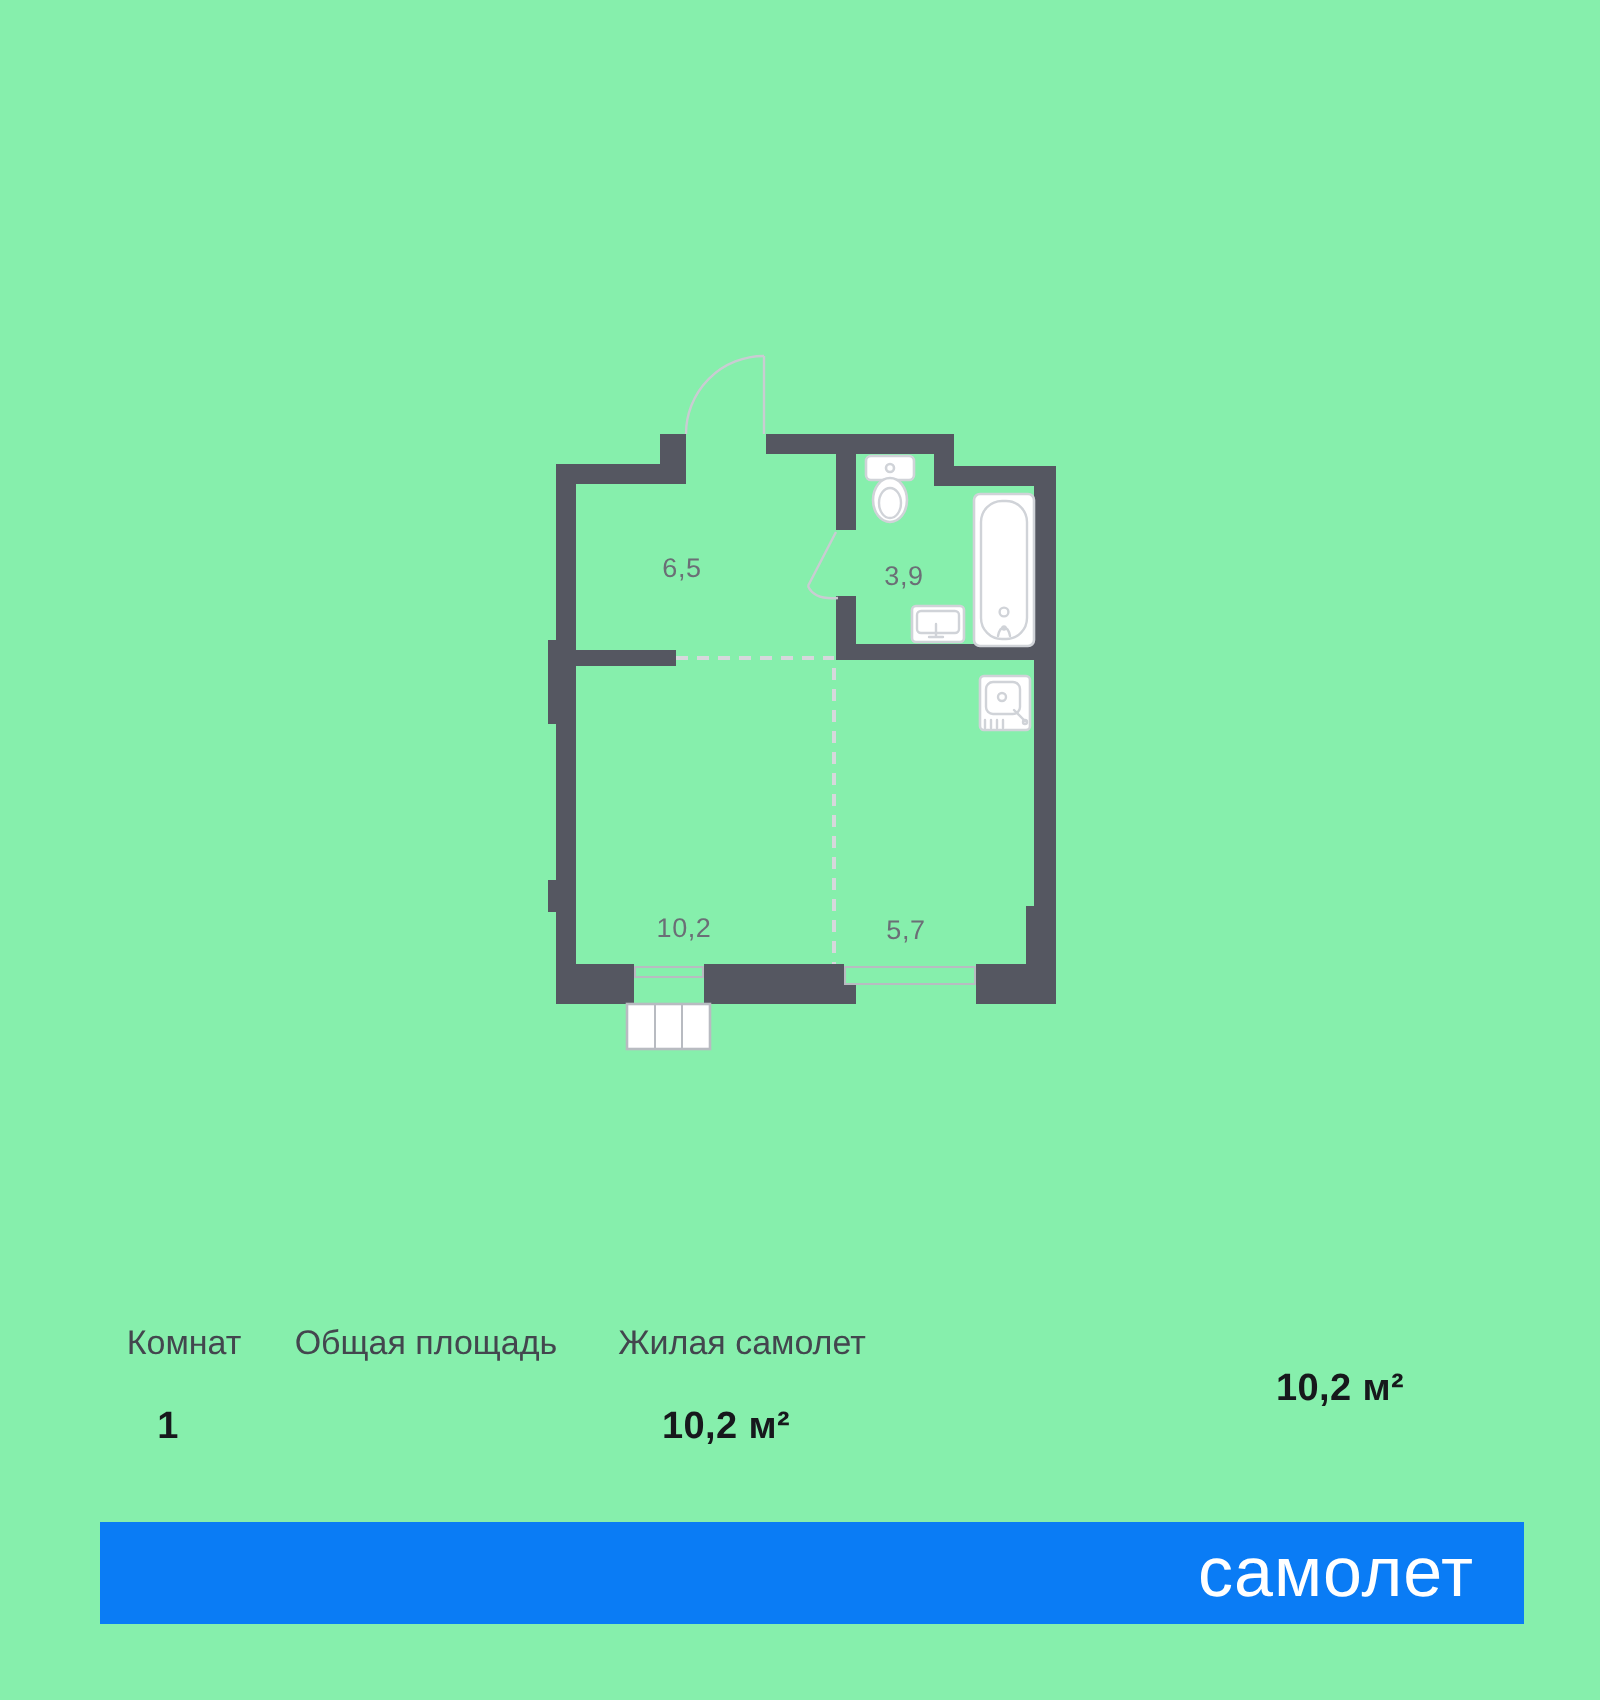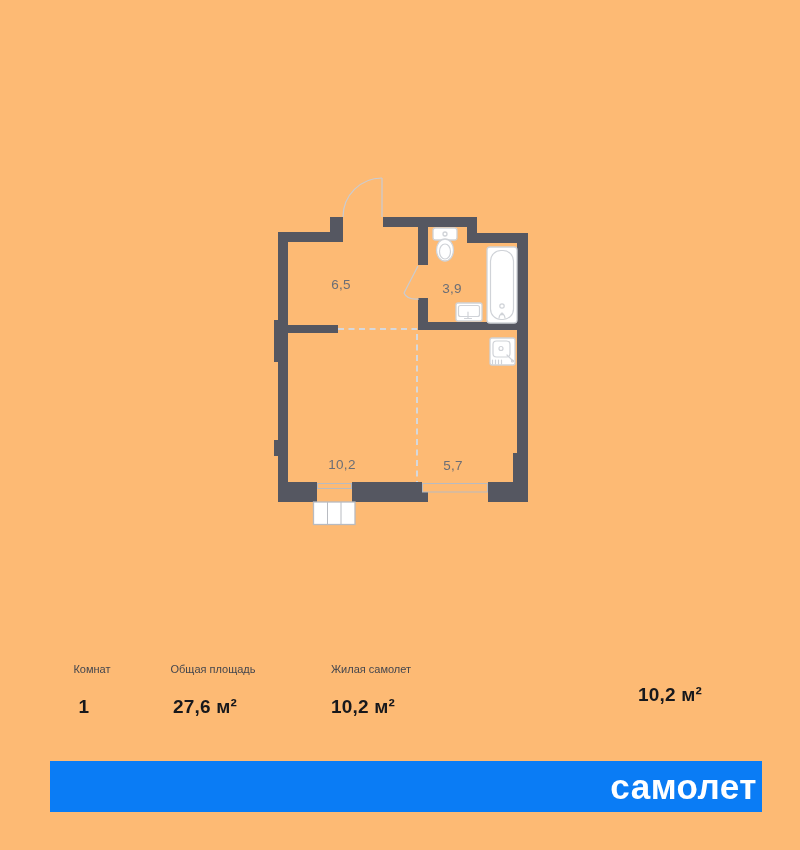--- a/index.html
+++ b/index.html
@@ -8,41 +8,41 @@
     --winline:#b8bbc1;
     --dash:#d6d8dc;
     --arc:#c9ccd2;
     --label:#6b6e76;
     --hdr:#43464e;
     --val:#17181c;
     --brand-blue:#0a7cf5;
     --logo:#ffffff;
   }
   html,body{margin:0;padding:0;background:#fff;}
-  .page{position:relative;width:800px;height:850px;background:#fdba74;overflow:hidden;
+  .page{position:relative;width:800px;height:850px;background:#86efac;overflow:hidden;
         font-family:"Liberation Sans","DejaVu Sans",sans-serif;}
   .plan-svg{position:absolute;left:0;top:0;}
   .wall{fill:var(--wall);stroke:none;}
   .fixture{fill:#ffffff;stroke:var(--fixture);stroke-width:1.3;}
   .fixline{fill:none;stroke:var(--fixture);stroke-width:1.2;stroke-linecap:round;}
   .winline{fill:none;stroke:var(--winline);stroke-width:1;}
   .balcony{fill:#ffffff;stroke:var(--winline);stroke-width:1.3;}
   .dash{fill:none;stroke:var(--dash);stroke-width:2;stroke-dasharray:6 4.5;}
   .arc{fill:none;stroke:var(--arc);stroke-width:1.2;}
   .room-label{position:absolute;transform:translate(-50%,-50%);
         font-size:13.5px;color:var(--label);letter-spacing:.3px;white-space:nowrap;}
   .col{position:absolute;width:170px;text-align:center;top:663px;}
-  .col .hdr{font-size:11px;color:var(--hdr);line-height:1.1;display:block;padding-left:16px;}
+  .col .hdr{font-size:17px;color:var(--hdr);line-height:1.1;display:block;padding-left:16px;}
   .col .val{font-size:19px;font-weight:bold;color:var(--val);margin-top:21px;display:block;
         letter-spacing:.2px;}
   .col5 .val{transform:translateX(-9px);}
   .footer{position:absolute;left:50px;top:761px;width:712px;height:51px;
         background:var(--brand-blue);display:flex;align-items:center;justify-content:flex-end;}
-  .logo{color:var(--logo);font-weight:bold;font-size:35px;line-height:1;
-        padding-right:5px;letter-spacing:.5px;}
+  .logo{color:var(--logo);font-weight:normal;font-size:35px;line-height:1;
+        padding-right:25px;letter-spacing:.5px;}
 </style>
 </head>
 <body>
 
 <div class="page">
 
   <svg class="plan-svg" width="800" height="850" viewBox="0 0 800 850">
 
     <g>
       <path class="dash" d="M 338 329 H 417"></path>
@@ -129,21 +129,20 @@
   <span class="room-label" style="left:342px;top:464px">10,2</span>
   <span class="room-label" style="left:453px;top:465px">5,7</span>
 
   <div>
     <div class="col" style="left:-1px">
       <span class="hdr">Комнат</span>
       <span class="val">1</span>
     </div>
     <div class="col" style="left:120px">
       <span class="hdr">Общая площадь</span>
-      <span class="val">27,6 м²</span>
     </div>
     <div class="col" style="left:278px">
       <span class="hdr">Жилая самолет</span>
       <span class="val">10,2 м²</span>
     </div>
     <div class="col" style="left:438px">
     </div>
     <div class="col col5" style="left:594px">
       <span class="val">10,2 м²</span>
     </div>

